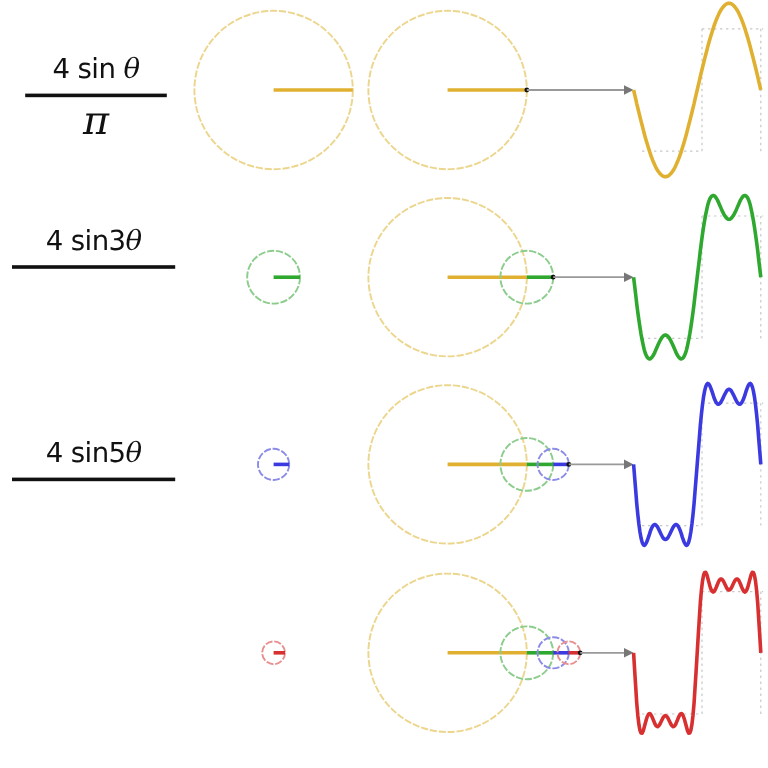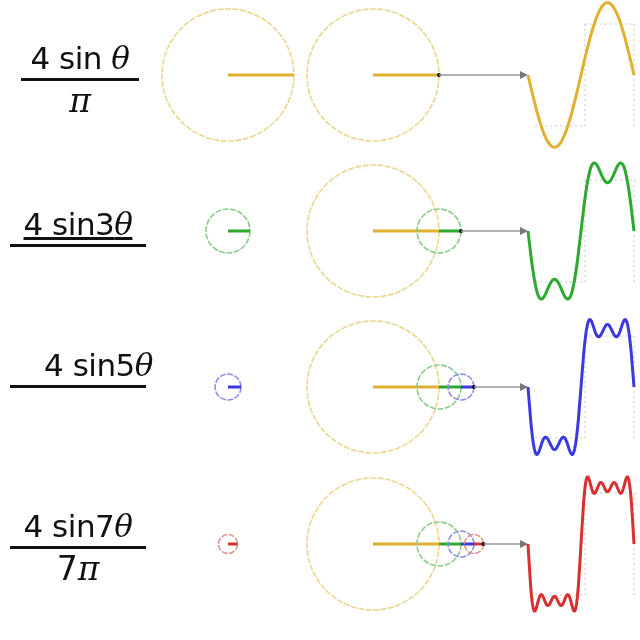--- a/index.html
+++ b/index.html
@@ -1,45 +1,40 @@
 <!DOCTYPE html>
 <html><head>
 <meta charset="utf-8">
 <style>
   html, body { margin: 0; padding: 0; background: #ffffff; }
   body { width: 640px; height: 640px; overflow: hidden; position: relative;
          font-family: "DejaVu Sans", sans-serif; }
   #stage { position: absolute; left: 0; top: 0; width: 640px; height: 640px; }
   .label { position: absolute; width: 150px; text-align: center; color: #111; }
-  .num { font-size: 31px; line-height: 36px; letter-spacing: -0.5px; white-space: nowrap; }
+  .num { font-size: 23px; line-height: 36px; letter-spacing: -0.5px; white-space: nowrap; }
   .num .th, .den .pi { font-family: "DejaVu Serif", serif; font-style: italic; }
   .bar { height: 3px; background: #111; margin: 2px auto 2px auto; }
   .den { font-size: 33px; line-height: 36px; }
 </style>
 </head>
 <body>
 
 <div id="stage">
   <div class="label" style="left:5px; top:40px;">
     <div class="num"><span>4 sin </span><span class="th">θ</span></div>
     <div class="bar" style="width:118px"></div>
     <div class="den"><span></span><span class="pi">π</span></div>
   </div>
-  <div class="label" style="left:3px; top:206px;text-decoration:underline;">
+  <div class="label" style="left:3px; top:183px;">
     <div class="num"><span>4 sin3</span><span class="th">θ</span></div>
     <div class="bar" style="width:136px"></div>
   </div>
-  <div class="label" style="left:3px; top:347px;text-align:right;">
+  <div class="label" style="left:3px; top:360px;">
     <div class="num"><span>4 sin5</span><span class="th">θ</span></div>
     <div class="bar" style="width:136px"></div>
-  </div>
-  <div class="label" style="left:3px; top:508px;">
-    <div class="num"><span>4 sin7</span><span class="th">θ</span></div>
-    <div class="bar" style="width:136px"></div>
-    <div class="den"><span>7</span><span class="pi">π</span></div>
   </div>
 
   <svg id="art" width="640" height="640" style="position:absolute;left:0;top:0" xmlns="http://www.w3.org/2000/svg">
       <circle cx="228" cy="75" r="66" fill="none" stroke="#ecd68e" stroke-width="1.6" stroke-dasharray="6 1.5"></circle>
       <line x1="228" y1="75" x2="294" y2="75" stroke="#e0b030" stroke-width="3"></line>
       <circle cx="373" cy="75" r="66" fill="none" stroke="#ecd68e" stroke-width="1.6" stroke-dasharray="6 1.5"></circle>
       <line x1="373" y1="75" x2="439" y2="75" stroke="#e0b030" stroke-width="3"></line>
       <circle cx="439" cy="75" r="2" fill="#111"></circle>
       <line x1="439" y1="75" x2="526" y2="75" stroke="#999999" stroke-width="1.5"></line>
       <path d="M520,71 L528,75 L520,79 Z" fill="#777"></path>

